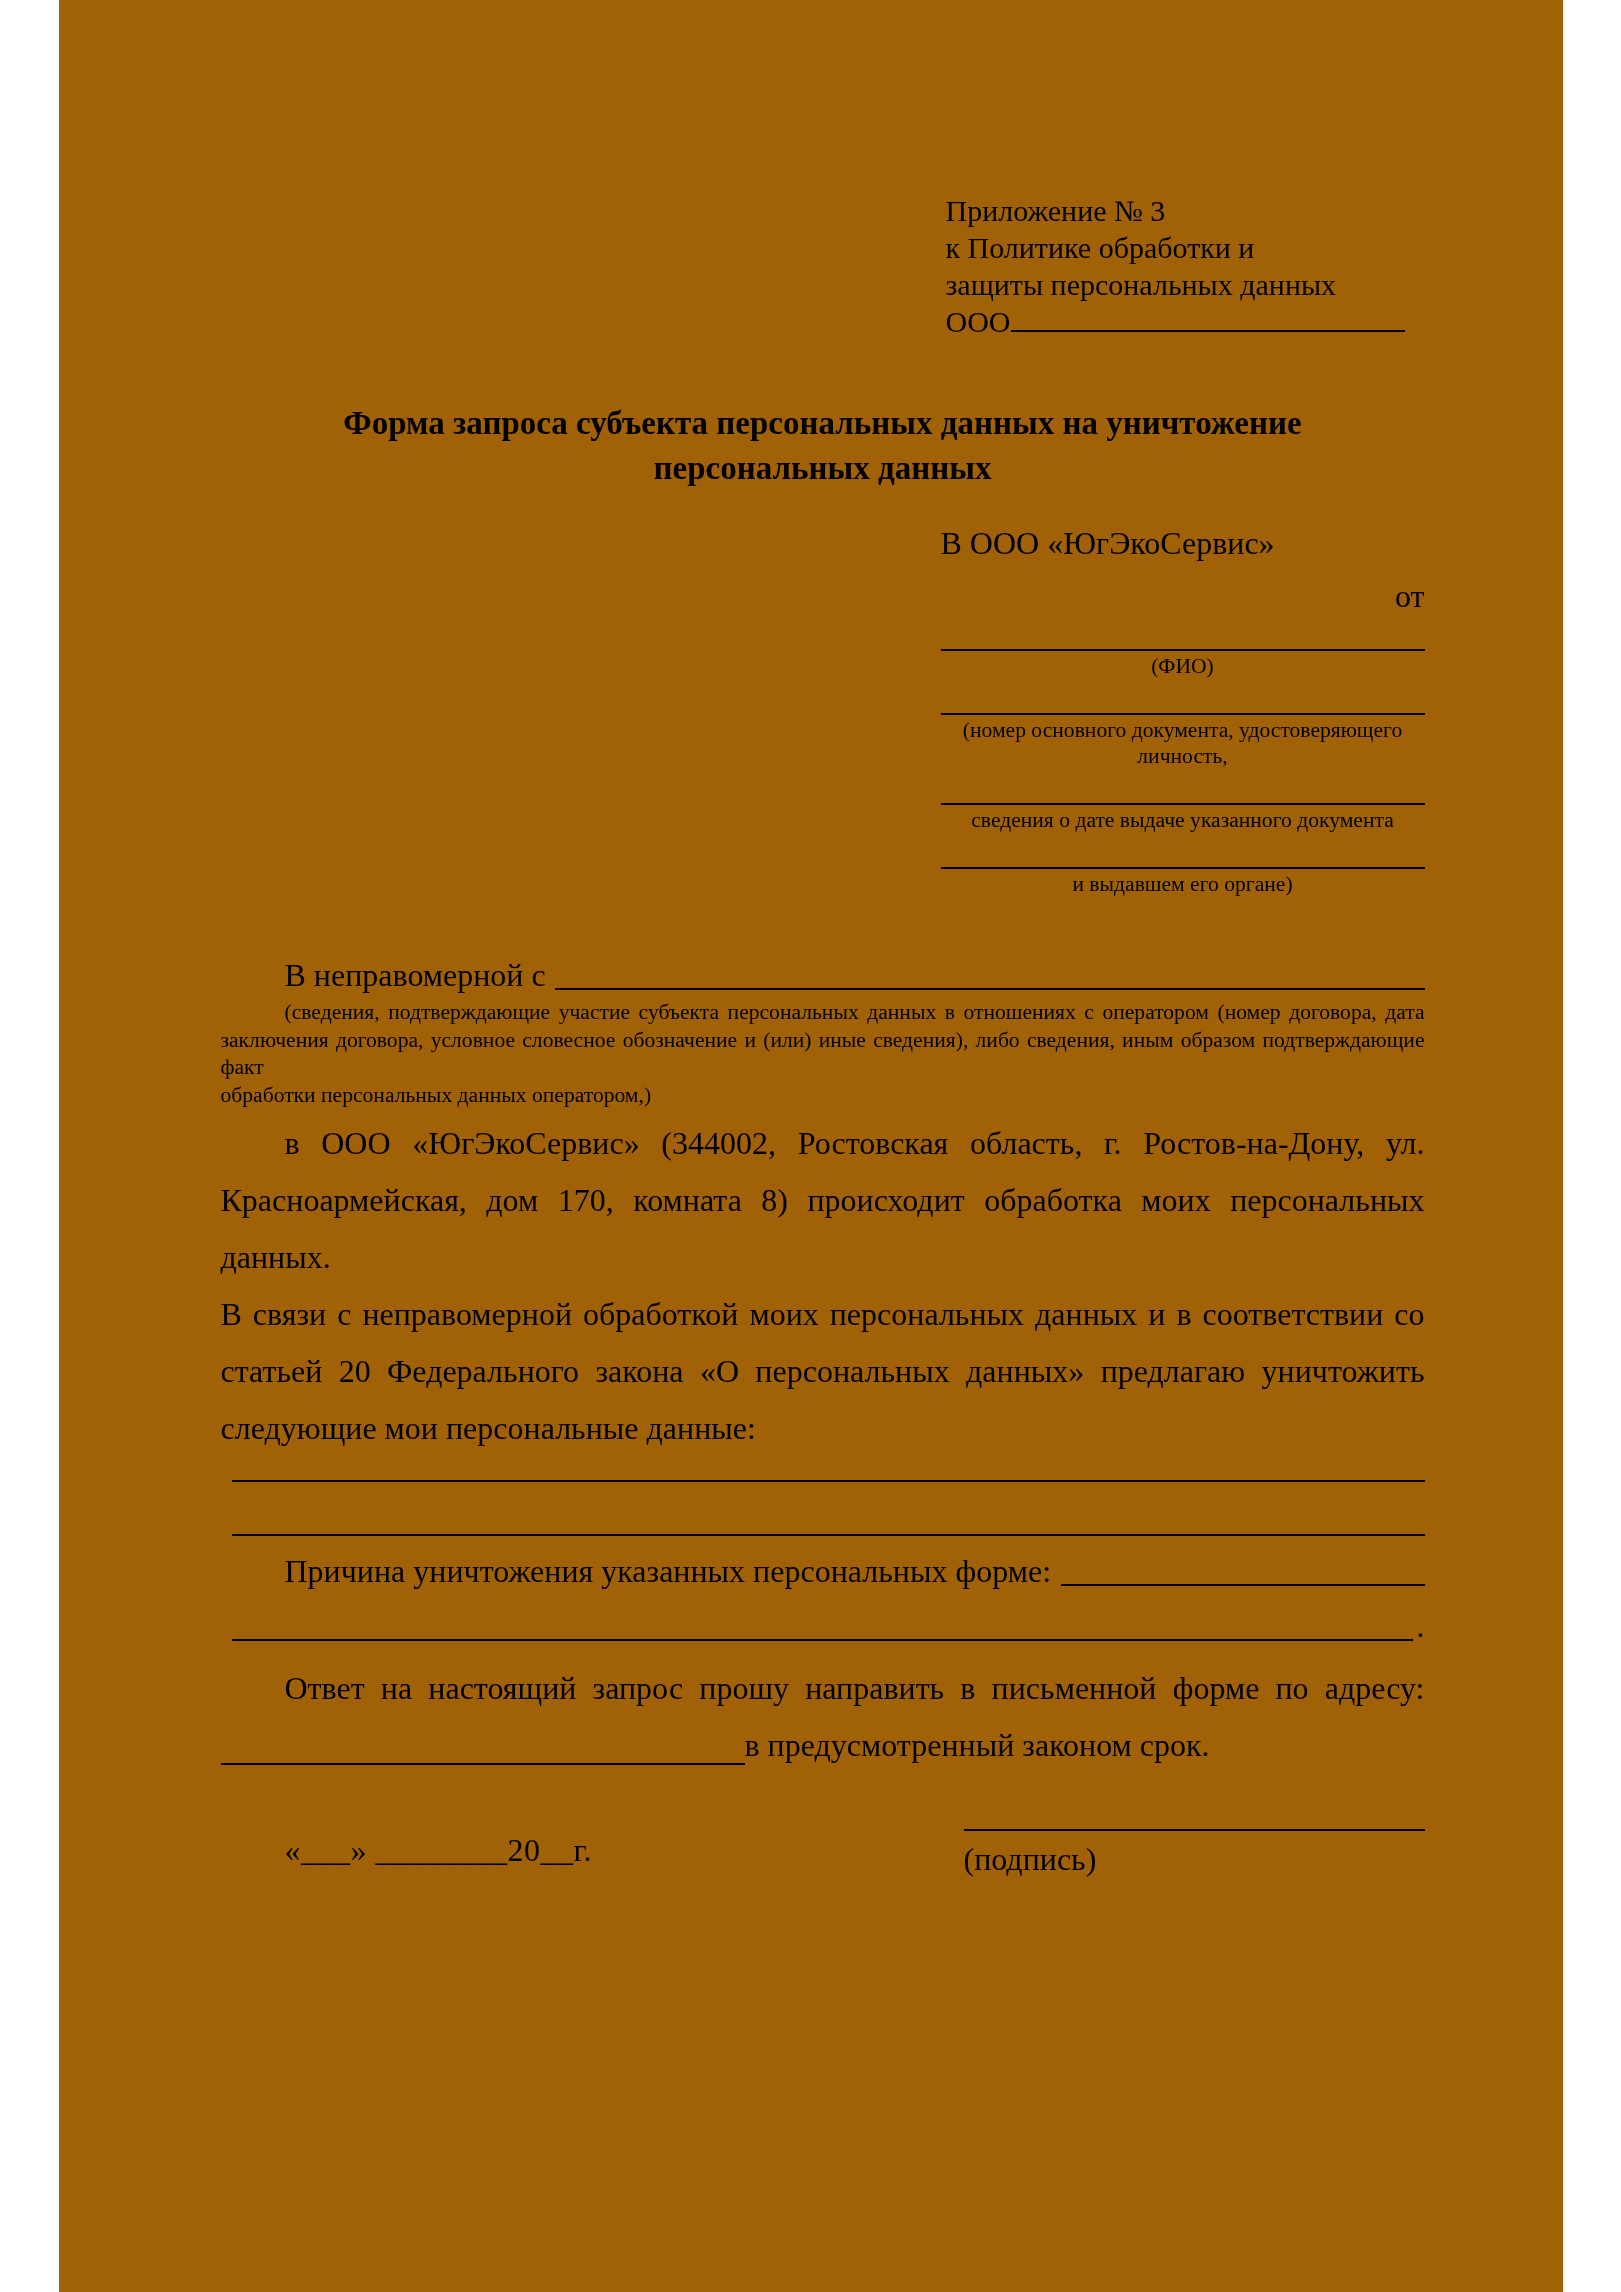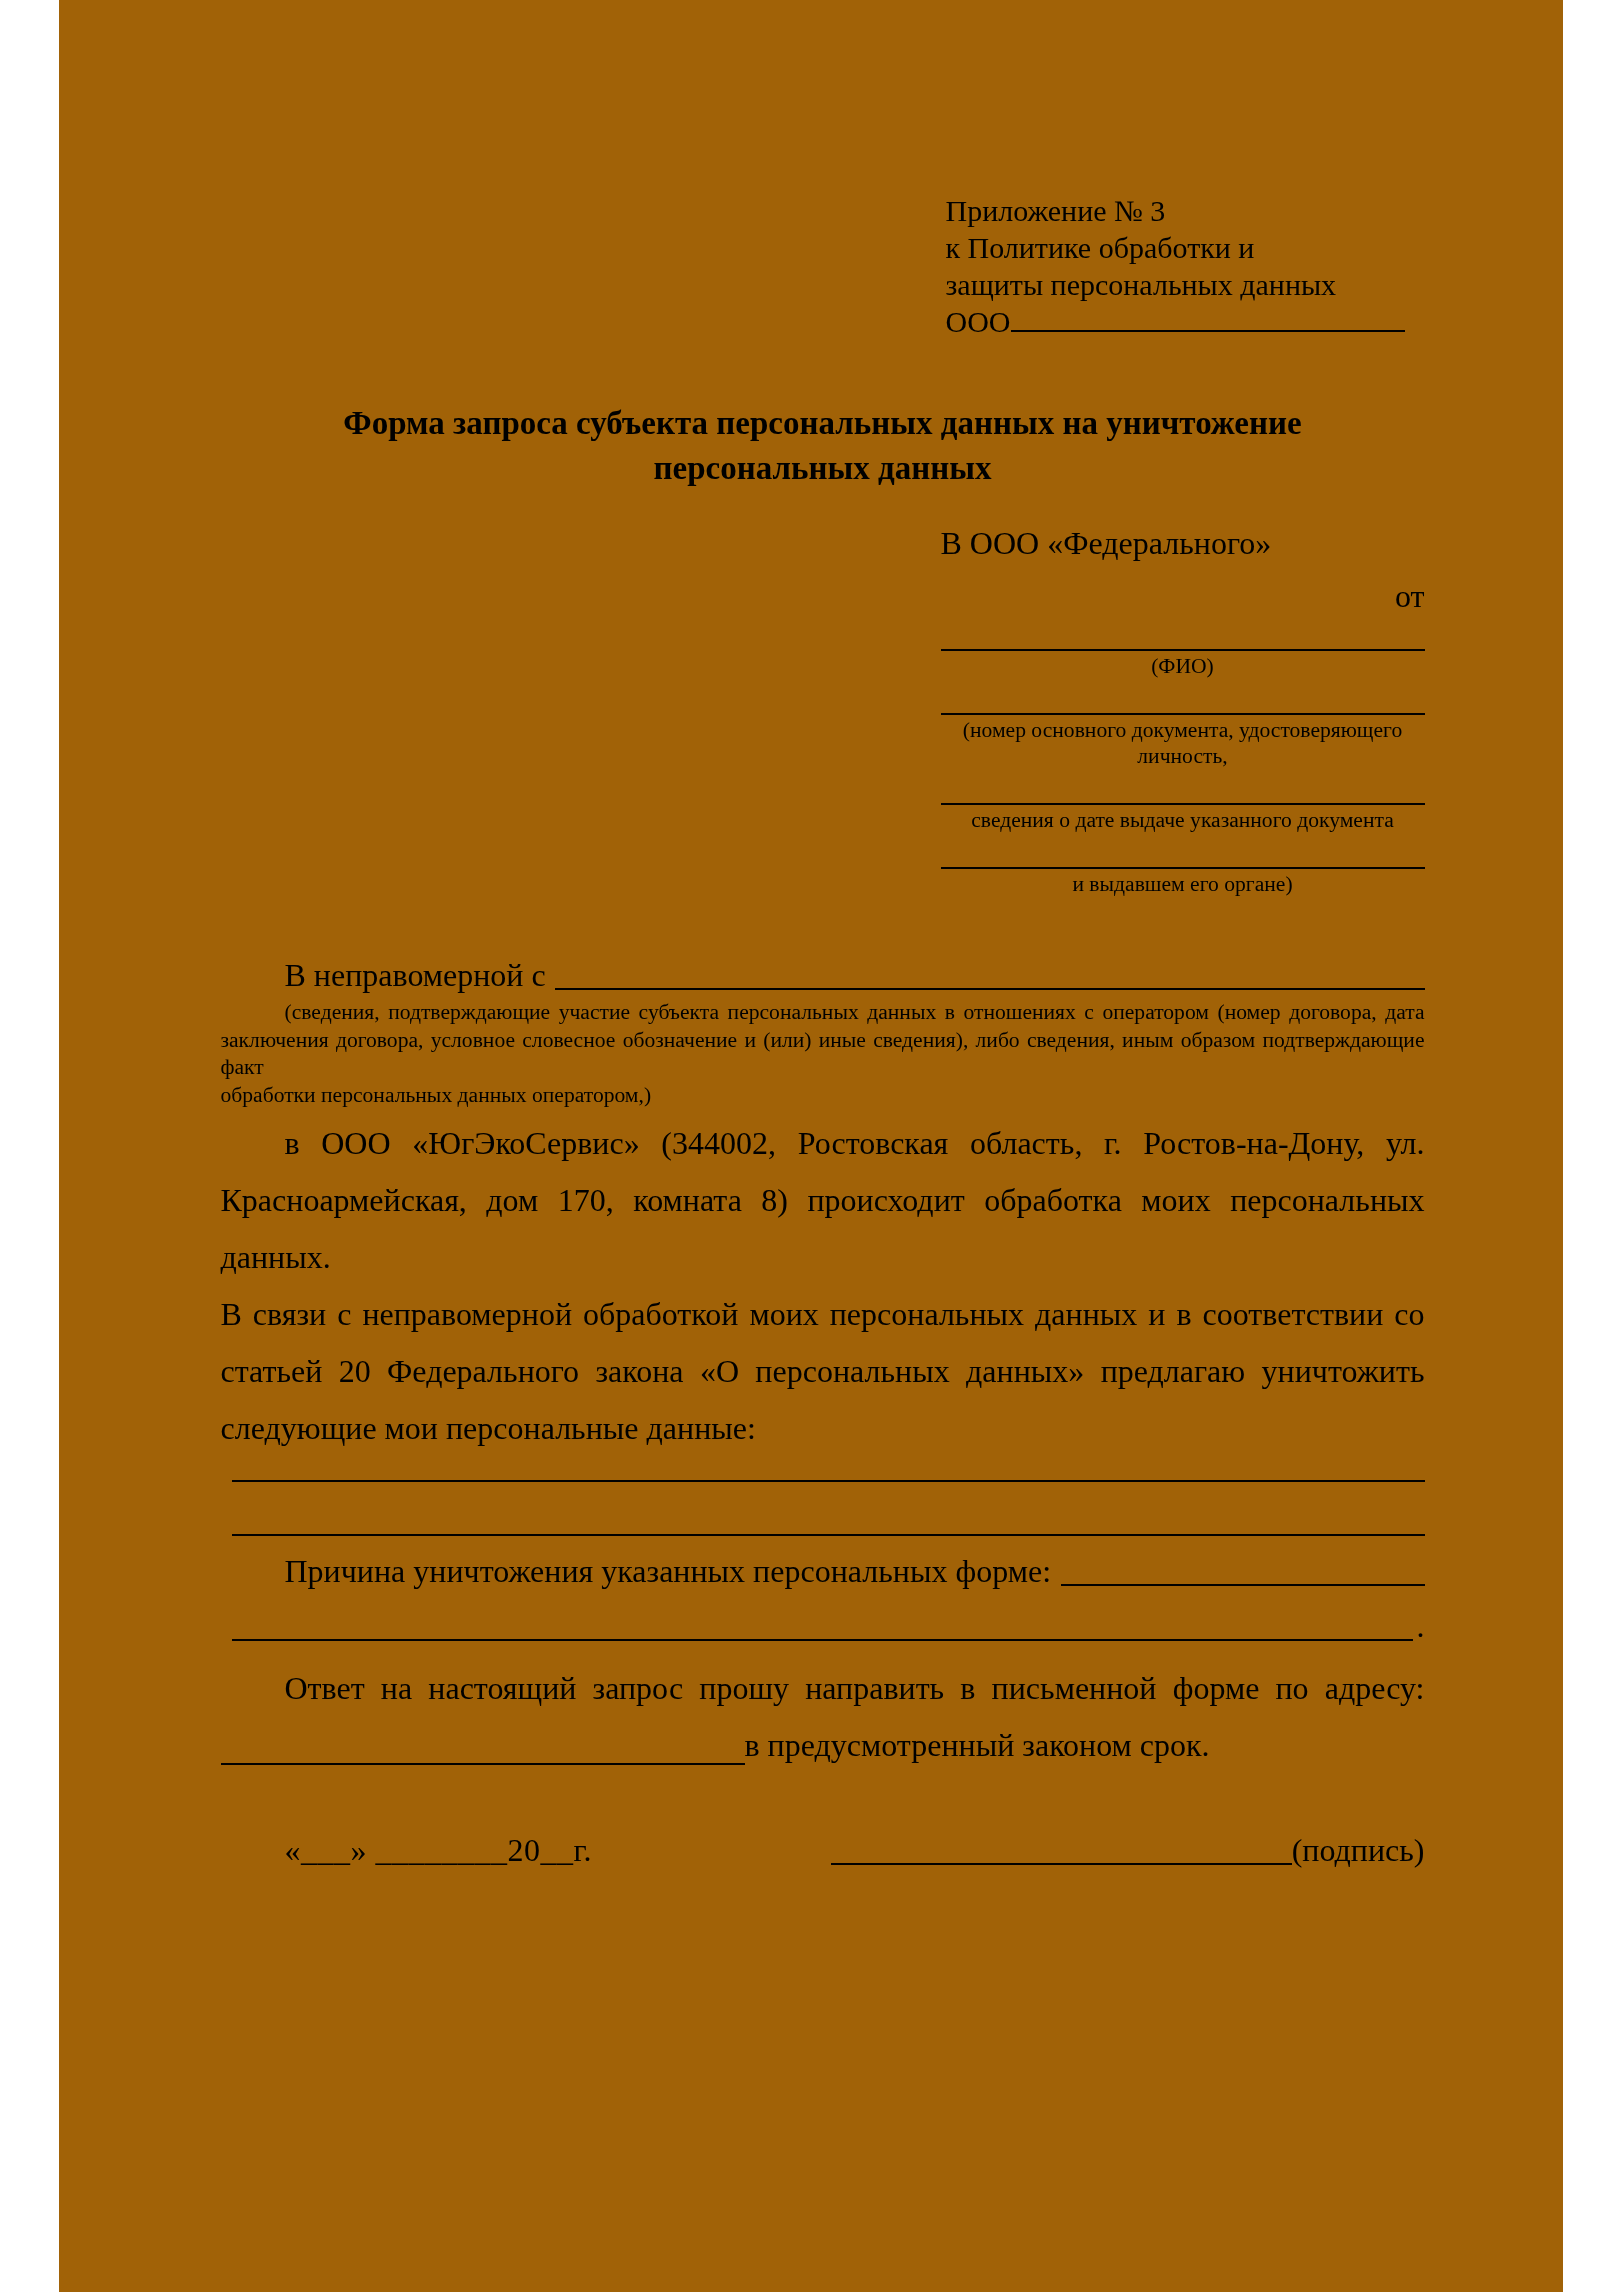--- a/index.html
+++ b/index.html
@@ -70,21 +70,21 @@
   .longline .dot { margin-left:3.9px; }
 
   
   .response1 { line-height:57px; margin-top:11.8px; }
   .response2 { display:flex; line-height:57px; }
   .response2 .rule { width:524px; border-bottom:2.9px solid #000; margin-bottom:8.8px; }
 
   
   .footer { display:flex; justify-content:space-between; margin-top:55px; line-height:43px; }
   .footer .date { margin-left:64px; letter-spacing:0.5px; }
-  .sig { display:flex; }
+  .sig { display:flex;flex-direction:column; }
   .sig .fill-sig { width:461px; border-bottom:2.9px solid #000; margin-bottom:6.9px; }
 </style>
 </head>
 <body>
 
 <div class="page">
   <div class="content">
 
     <div class="appendix">
       <div>Приложение № 3</div>
@@ -95,21 +95,21 @@
           <span class="blank"></span>
       </div>
     </div>
 
     <div class="title">
       <div>Форма запроса субъекта персональных данных на уничтожение</div>
       <div>персональных данных</div>
     </div>
 
     <div class="addressee">
-      <div class="addr-line">В ООО «Федерального»</div>
+      <div class="addr-line">В ООО «ЮгЭкоСервис»</div>
       <div class="addr-line addr-from">от</div>
 
       <div class="fgroup">
         <div class="rule"></div>
         <div class="cap">(ФИО)</div>
       </div>
       <div class="fgroup">
         <div class="rule"></div>
         <div class="cap">(номер основного документа, удостоверяющего личность,</div>
       </div>

